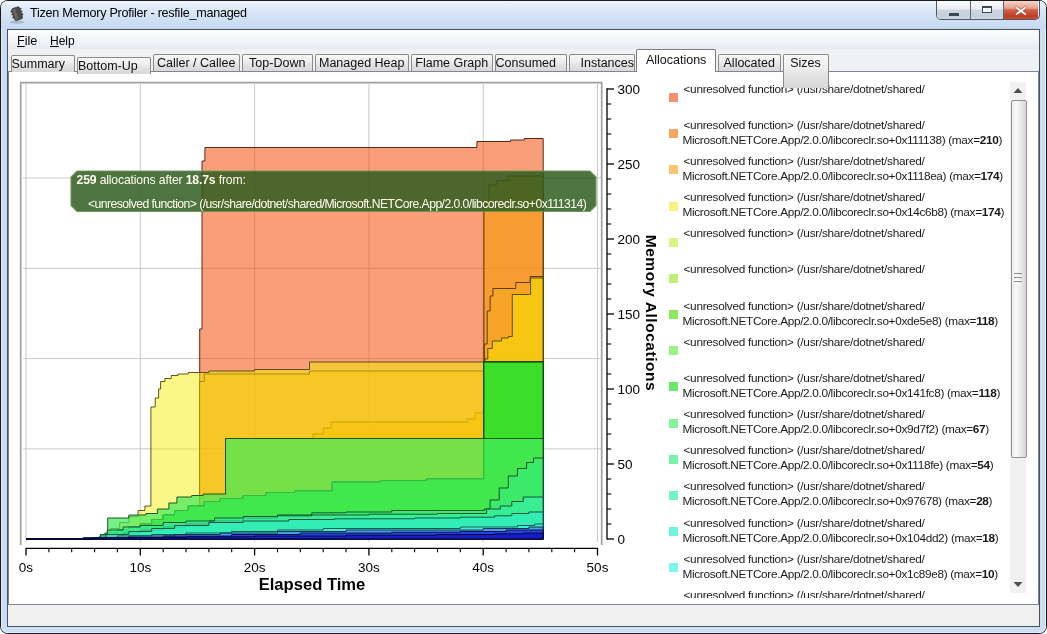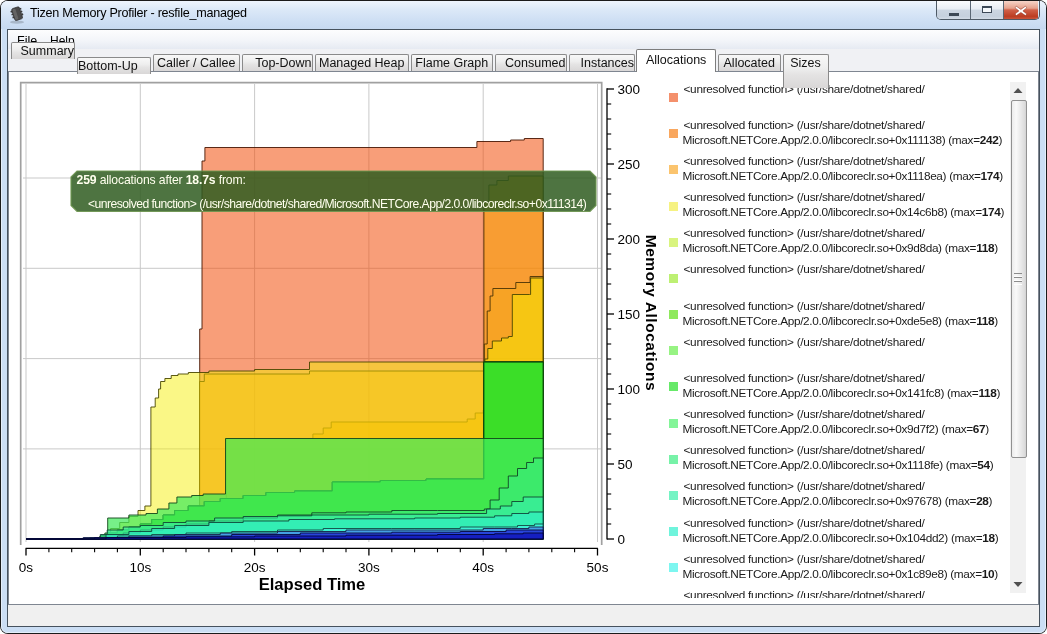--- a/index.html
+++ b/index.html
@@ -41,27 +41,27 @@
  </div>
 </div>
 
 <div style="position:absolute;left:7px;top:28.9px;width:1033px;height:598px;border:1.3px solid #46525e;background:#fff;box-sizing:border-box"></div>
 
 <div style="position:absolute;left:8.3px;top:30.2px;width:1030.4px;height:19.2px;background:linear-gradient(180deg,#fdfdfe,#f3f5f9 55%,#e6eaf2)"></div>
 <div style="position:absolute;left:17px;top:33.5px;font-size:12.6px;color:#000"><span style="text-decoration:underline">F</span>ile</div>
 <div style="position:absolute;left:50px;top:33.5px;font-size:12px;color:#000"><span style="text-decoration:underline">H</span>elp</div>
 
 <div style="position:absolute;left:8.3px;top:49.4px;width:1030.4px;height:21.6px;background:#f0f1f4"></div>
-<div style="position:absolute;left:10.5px;top:42px;width:64.5px;height:17px;background:linear-gradient(180deg,#f8f8f8,#eeeeee 40%,#e4e3e3 60%,#d9d7d7);border:1px solid #8a8a8a;border-bottom:none;border-radius:2px 2px 0 0;box-sizing:border-box;z-index:3;text-align:right;font-size:12.5px;color:#111;line-height:16px">Summary</div>
+<div style="position:absolute;left:10.5px;top:55px;width:64.5px;height:17px;background:linear-gradient(180deg,#f8f8f8,#eeeeee 40%,#e4e3e3 60%,#d9d7d7);border:1px solid #8a8a8a;border-bottom:none;border-radius:2px 2px 0 0;box-sizing:border-box;z-index:3;text-align:left;font-size:12.5px;color:#111;line-height:16px">Summary</div>
 <div style="position:absolute;left:77px;top:57px;width:73.5px;height:17px;background:linear-gradient(180deg,#f8f8f8,#eeeeee 40%,#e4e3e3 60%,#d9d7d7);border:1px solid #8a8a8a;border-bottom:none;border-radius:2px 2px 0 0;box-sizing:border-box;z-index:3;font-size:12.5px;color:#111;line-height:16px">Bottom-Up</div>
 <div style="position:absolute;left:152.5px;top:54.2px;width:87.5px;height:17px;background:linear-gradient(180deg,#f8f8f8,#eeeeee 40%,#e4e3e3 60%,#d9d7d7);border:1px solid #8a8a8a;border-bottom:none;border-radius:2px 2px 0 0;box-sizing:border-box;z-index:3;text-align:center;font-size:12.5px;color:#111;line-height:16px">Caller / Callee</div>
-<div style="position:absolute;left:242px;top:54.2px;width:70.5px;height:17px;background:linear-gradient(180deg,#f8f8f8,#eeeeee 40%,#e4e3e3 60%,#d9d7d7);border:1px solid #8a8a8a;border-bottom:none;border-radius:2px 2px 0 0;box-sizing:border-box;z-index:3;text-align:right;font-size:12.5px;color:#111;line-height:16px">Top-Down</div>
+<div style="position:absolute;left:242px;top:54.2px;width:70.5px;height:17px;background:linear-gradient(180deg,#f8f8f8,#eeeeee 40%,#e4e3e3 60%,#d9d7d7);border:1px solid #8a8a8a;border-bottom:none;border-radius:2px 2px 0 0;box-sizing:border-box;z-index:3;text-align:center;font-size:12.5px;color:#111;line-height:16px">Top-Down</div>
 <div style="position:absolute;left:314.5px;top:54.2px;width:94.5px;height:17px;background:linear-gradient(180deg,#f8f8f8,#eeeeee 40%,#e4e3e3 60%,#d9d7d7);border:1px solid #8a8a8a;border-bottom:none;border-radius:2px 2px 0 0;box-sizing:border-box;z-index:3;text-align:center;font-size:12.5px;color:#111;line-height:16px">Managed Heap</div>
 <div style="position:absolute;left:411px;top:54.2px;width:81.5px;height:17px;background:linear-gradient(180deg,#f8f8f8,#eeeeee 40%,#e4e3e3 60%,#d9d7d7);border:1px solid #8a8a8a;border-bottom:none;border-radius:2px 2px 0 0;box-sizing:border-box;z-index:3;text-align:center;font-size:12.5px;color:#111;line-height:16px">Flame Graph</div>
-<div style="position:absolute;left:494.5px;top:54.2px;width:72.0px;height:17px;background:linear-gradient(180deg,#f8f8f8,#eeeeee 40%,#e4e3e3 60%,#d9d7d7);border:1px solid #8a8a8a;border-bottom:none;border-radius:2px 2px 0 0;box-sizing:border-box;z-index:3;text-align:right;font-size:12.5px;color:#111;line-height:16px">Consumed</div>
+<div style="position:absolute;left:494.5px;top:54.2px;width:72.0px;height:17px;background:linear-gradient(180deg,#f8f8f8,#eeeeee 40%,#e4e3e3 60%,#d9d7d7);border:1px solid #8a8a8a;border-bottom:none;border-radius:2px 2px 0 0;box-sizing:border-box;z-index:3;text-align:left;font-size:12.5px;color:#111;line-height:16px">Consumed</div>
 <div style="position:absolute;left:568.5px;top:54.2px;width:66.5px;height:17px;background:linear-gradient(180deg,#f8f8f8,#eeeeee 40%,#e4e3e3 60%,#d9d7d7);border:1px solid #8a8a8a;border-bottom:none;border-radius:2px 2px 0 0;box-sizing:border-box;z-index:3;text-align:right;font-size:12.5px;color:#111;line-height:16px">Instances</div>
 <div style="position:absolute;left:636.3px;top:49.4px;width:79.7px;height:23px;background:#fff;border:1px solid #7d7d7d;border-bottom:none;border-radius:2px 2px 0 0;box-sizing:border-box;z-index:5;text-align:center;font-size:12.5px;color:#111;line-height:20px">Allocations</div>
 <div style="position:absolute;left:717.5px;top:54.2px;width:63.5px;height:17px;background:linear-gradient(180deg,#f8f8f8,#eeeeee 40%,#e4e3e3 60%,#d9d7d7);border:1px solid #8a8a8a;border-bottom:none;border-radius:2px 2px 0 0;box-sizing:border-box;z-index:3;text-align:center;font-size:12.5px;color:#111;line-height:16px">Allocated</div>
 <div style="position:absolute;left:782.5px;top:54.2px;width:46.0px;height:34px;background:linear-gradient(180deg,#f8f8f8,#eeeeee 40%,#e4e3e3 60%,#d9d7d7);border:1px solid #8a8a8a;border-bottom:none;border-radius:2px 2px 0 0;box-sizing:border-box;z-index:3;text-align:center;font-size:12.5px;color:#111;line-height:16px">Sizes</div>
 
 <div style="position:absolute;left:8px;top:71px;width:1030.7px;height:533.5px;border:1px solid #7f8691;background:#fff;box-sizing:border-box;z-index:1"></div>
 <div style="position:absolute;inset:0;z-index:2">
 <svg width="660" height="534" viewBox="9 71 660 534" style="position:absolute;left:9px;top:71px">
 <path d="M20.7,545 L20.7,82.6 L601.7,82.6 L601.7,545" fill="none" stroke="#a0a0a0" stroke-width="1.7"></path>
 <line x1="26" y1="84" x2="26" y2="542" stroke="#c9c9c9" stroke-width="1"></line>
@@ -170,36 +170,35 @@
 <text x="88" y="207.5" font-size="12.2" letter-spacing="-0.55" fill="#ffffee" font-family="Liberation Sans, sans-serif">&lt;unresolved function&gt; (/usr/share/dotnet/shared/Microsoft.NETCore.App/2.0.0/libcoreclr.so+0x111314)</text>
 </svg>
 <div style="position:absolute;left:658px;top:72px;width:352px;height:526px;overflow:hidden">
 <div style="position:absolute;left:0;top:9.0px;width:352px;height:32px">
 <div style="position:absolute;left:10.5px;top:12px;width:9px;height:9px;background:#f4906c"></div>
 <div style="position:absolute;left:25.5px;top:0.5px;font-size:11.8px;letter-spacing:-0.28px;color:#1a1a1a;white-space:nowrap">&lt;unresolved function&gt; (/usr/share/dotnet/shared/</div>
 </div>
 <div style="position:absolute;left:0;top:45.2px;width:352px;height:32px">
 <div style="position:absolute;left:10.5px;top:12px;width:9px;height:9px;background:#f9a75e"></div>
 <div style="position:absolute;left:25.5px;top:0.5px;font-size:11.8px;letter-spacing:-0.28px;color:#1a1a1a;white-space:nowrap">&lt;unresolved function&gt; (/usr/share/dotnet/shared/</div>
-<div style="position:absolute;left:24.5px;top:15.6px;font-size:11.8px;letter-spacing:-0.33px;color:#1a1a1a;white-space:nowrap">Microsoft.NETCore.App/2.0.0/libcoreclr.so+0x111138) (max=<b>242</b>)</div>
+<div style="position:absolute;left:24.5px;top:15.6px;font-size:11.8px;letter-spacing:-0.33px;color:#1a1a1a;white-space:nowrap">Microsoft.NETCore.App/2.0.0/libcoreclr.so+0x111138) (max=<b>210</b>)</div>
 </div>
 <div style="position:absolute;left:0;top:81.3px;width:352px;height:32px">
 <div style="position:absolute;left:10.5px;top:12px;width:9px;height:9px;background:#fbc46e"></div>
 <div style="position:absolute;left:25.5px;top:0.5px;font-size:11.8px;letter-spacing:-0.28px;color:#1a1a1a;white-space:nowrap">&lt;unresolved function&gt; (/usr/share/dotnet/shared/</div>
 <div style="position:absolute;left:24.5px;top:15.6px;font-size:11.8px;letter-spacing:-0.33px;color:#1a1a1a;white-space:nowrap">Microsoft.NETCore.App/2.0.0/libcoreclr.so+0x1118ea) (max=<b>174</b>)</div>
 </div>
 <div style="position:absolute;left:0;top:117.5px;width:352px;height:32px">
 <div style="position:absolute;left:10.5px;top:12px;width:9px;height:9px;background:#f6f282"></div>
 <div style="position:absolute;left:25.5px;top:0.5px;font-size:11.8px;letter-spacing:-0.28px;color:#1a1a1a;white-space:nowrap">&lt;unresolved function&gt; (/usr/share/dotnet/shared/</div>
 <div style="position:absolute;left:24.5px;top:15.6px;font-size:11.8px;letter-spacing:-0.33px;color:#1a1a1a;white-space:nowrap">Microsoft.NETCore.App/2.0.0/libcoreclr.so+0x14c6b8) (max=<b>174</b>)</div>
 </div>
 <div style="position:absolute;left:0;top:153.7px;width:352px;height:32px">
 <div style="position:absolute;left:10.5px;top:12px;width:9px;height:9px;background:#d9f47f"></div>
 <div style="position:absolute;left:25.5px;top:0.5px;font-size:11.8px;letter-spacing:-0.28px;color:#1a1a1a;white-space:nowrap">&lt;unresolved function&gt; (/usr/share/dotnet/shared/</div>
-<div style="position:absolute;left:24.5px;top:15.6px;font-size:11.8px;letter-spacing:-0.33px;color:#1a1a1a;white-space:nowrap">Microsoft.NETCore.App/2.0.0/libcoreclr.so+0x9d8da) (max=<b>118</b>)</div>
 </div>
 <div style="position:absolute;left:0;top:189.9px;width:352px;height:32px">
 <div style="position:absolute;left:10.5px;top:12px;width:9px;height:9px;background:#bdf073"></div>
 <div style="position:absolute;left:25.5px;top:0.5px;font-size:11.8px;letter-spacing:-0.28px;color:#1a1a1a;white-space:nowrap">&lt;unresolved function&gt; (/usr/share/dotnet/shared/</div>
 </div>
 <div style="position:absolute;left:0;top:226.0px;width:352px;height:32px">
 <div style="position:absolute;left:10.5px;top:12px;width:9px;height:9px;background:#8fe95d"></div>
 <div style="position:absolute;left:25.5px;top:0.5px;font-size:11.8px;letter-spacing:-0.28px;color:#1a1a1a;white-space:nowrap">&lt;unresolved function&gt; (/usr/share/dotnet/shared/</div>
 <div style="position:absolute;left:24.5px;top:15.6px;font-size:11.8px;letter-spacing:-0.33px;color:#1a1a1a;white-space:nowrap">Microsoft.NETCore.App/2.0.0/libcoreclr.so+0xde5e8) (max=<b>118</b>)</div>
 </div>

